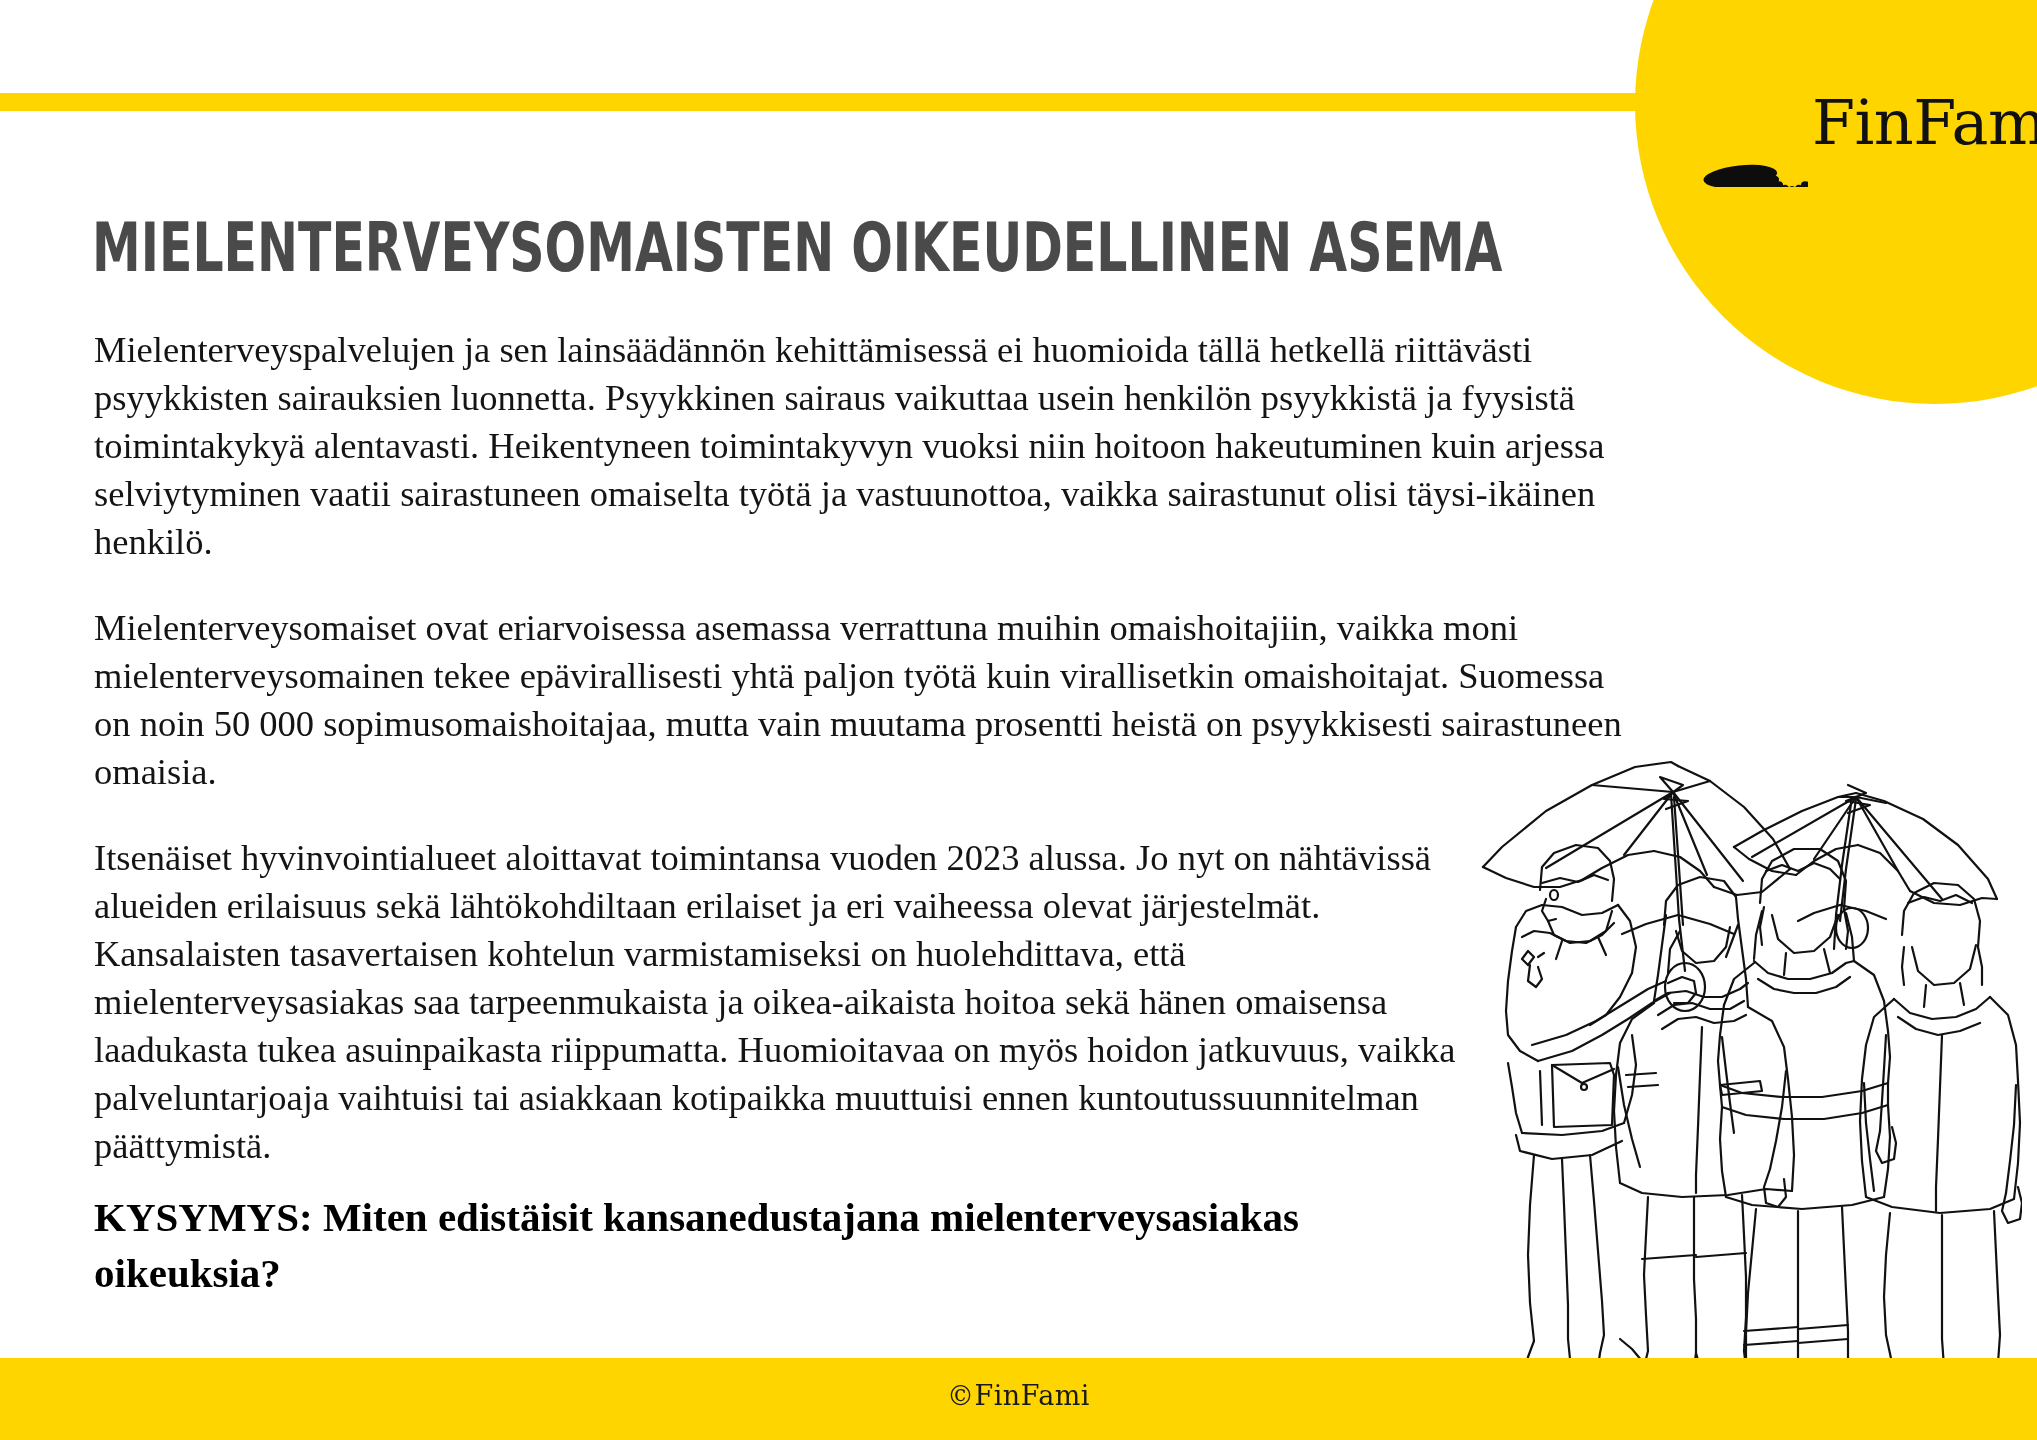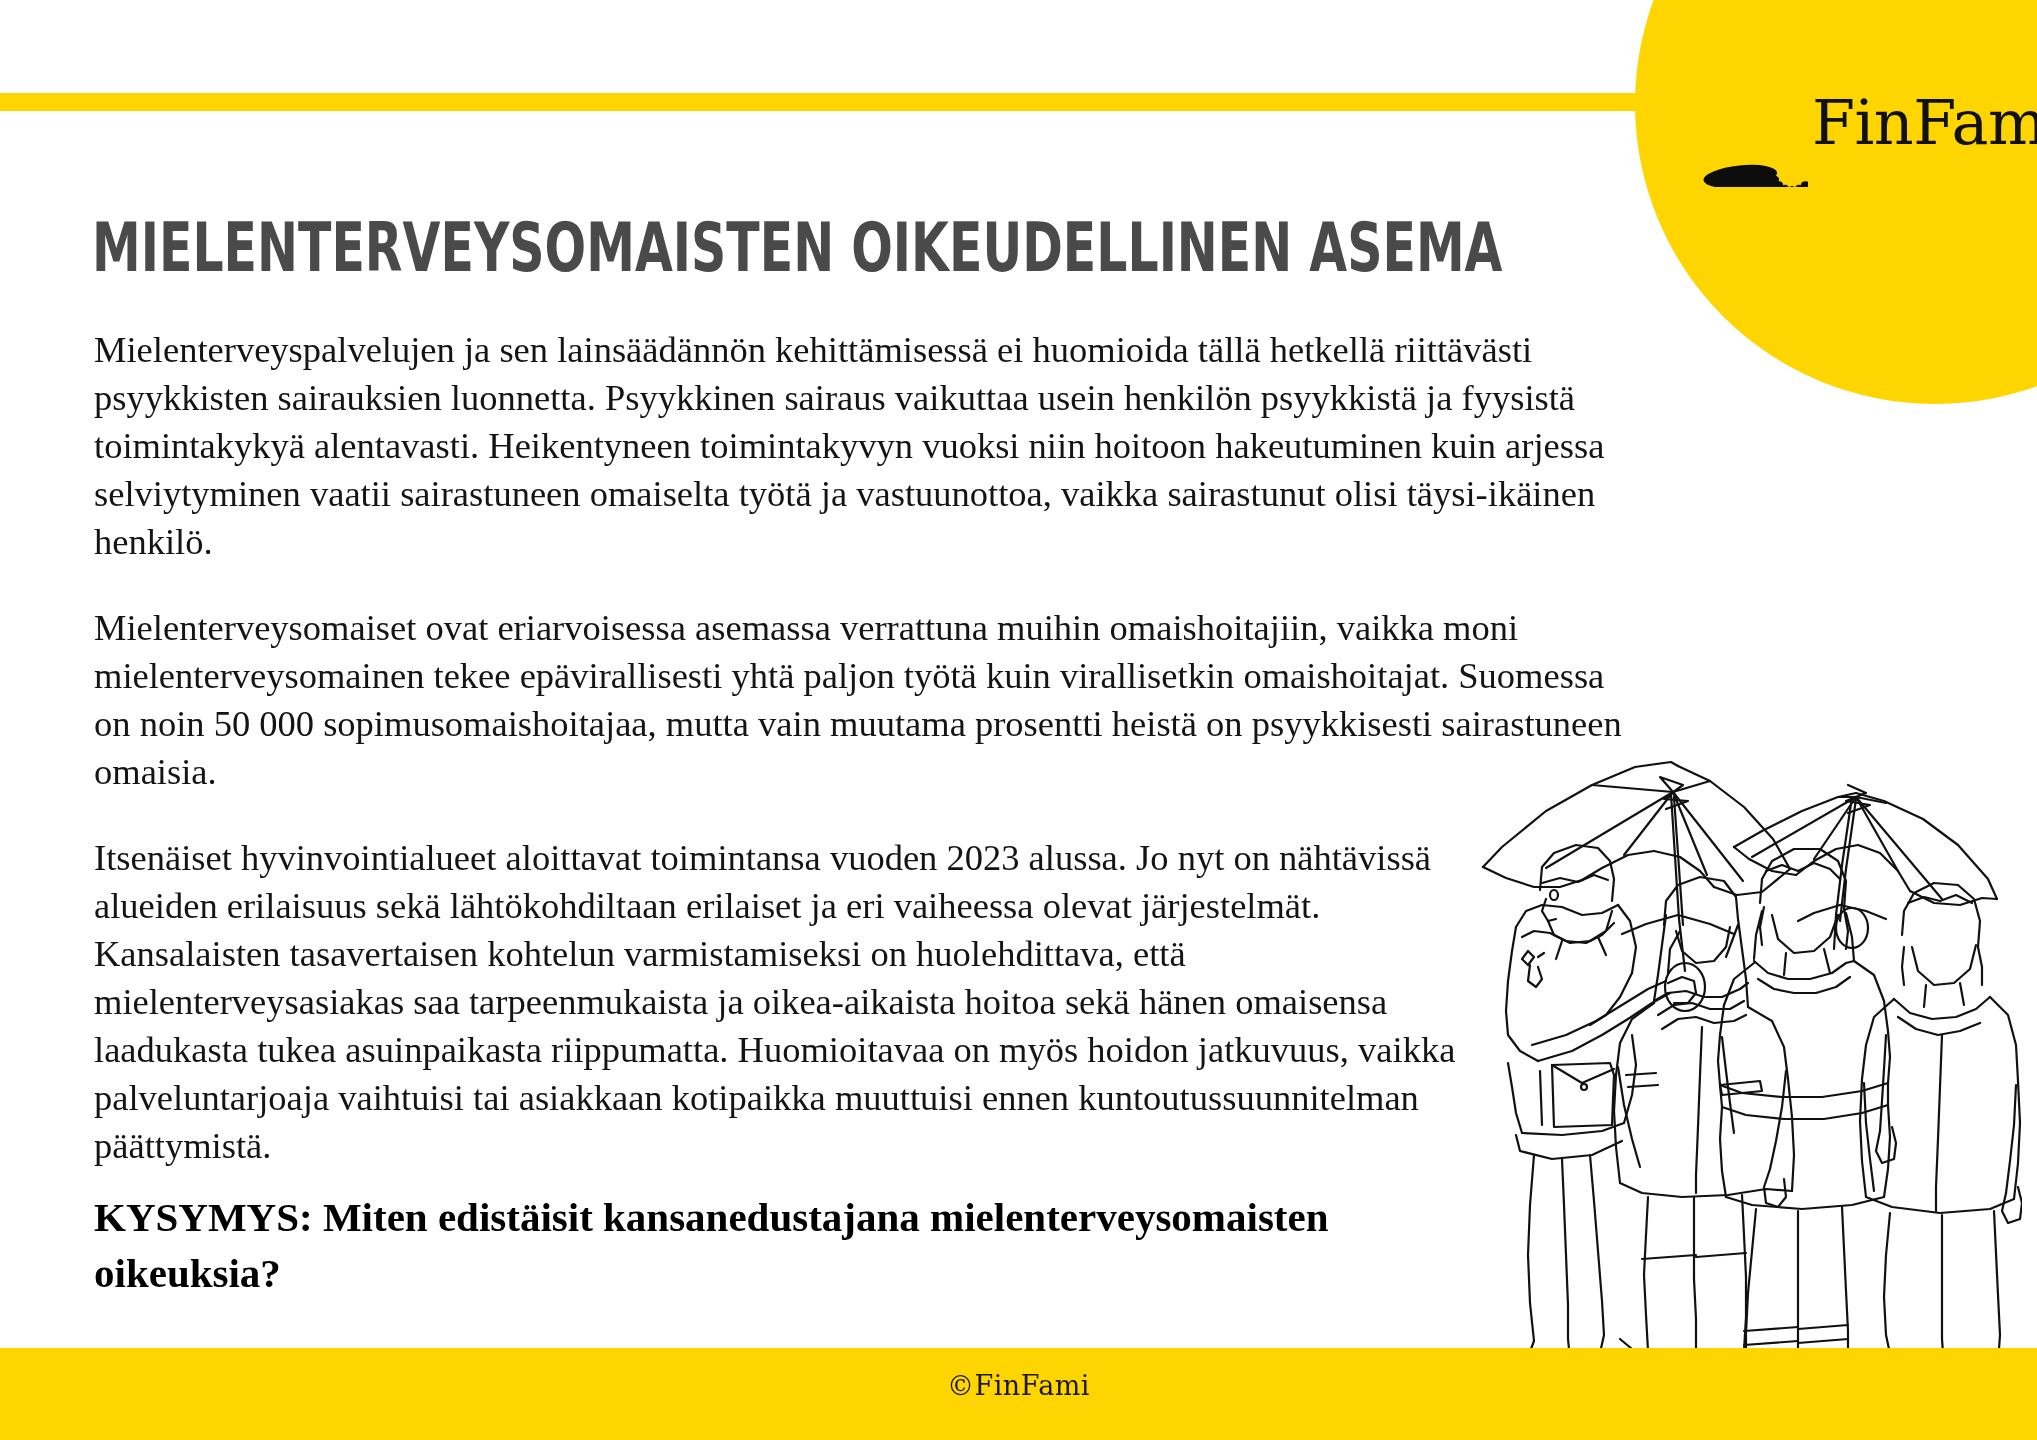--- a/index.html
+++ b/index.html
@@ -114,21 +114,21 @@
     height: 645px;
   }
   .illustration svg { display: block; width: 100%; height: 100%; }
 
   
   .footer-bar {
     position: absolute;
     left: 0;
     bottom: 0;
     width: 2037px;
-    height: 92px;
+    height: 82px;
     background: #ffd500;
   }
   .footer-text {
     position: absolute;
     left: 0;
     top: 22px;
     width: 2037px;
     text-align: center;
     font-family: "DejaVu Serif", serif;
     font-size: 27px;
@@ -163,21 +163,21 @@
 </div>
 
 <h1 class="page-title">MIELENTERVEYSOMAISTEN OIKEUDELLINEN ASEMA</h1>
 
 <div class="body-copy">
   <p class="para">Mielenterveyspalvelujen ja sen lainsäädännön kehittämisessä ei huomioida tällä hetkellä riittävästi psyykkisten sairauksien luonnetta. Psyykkinen sairaus vaikuttaa usein henkilön psyykkistä ja fyysistä toimintakykyä alentavasti. Heikentyneen toimintakyvyn vuoksi niin hoitoon hakeutuminen kuin arjessa selviytyminen vaatii sairastuneen omaiselta työtä ja vastuunottoa, vaikka sairastunut olisi täysi-ikäinen henkilö.</p>
   <p class="para">Mielenterveysomaiset ovat eriarvoisessa asemassa verrattuna muihin omaishoitajiin, vaikka moni mielenterveysomainen tekee epävirallisesti yhtä paljon työtä kuin virallisetkin omaishoitajat. Suomessa on noin 50 000 sopimusomaishoitajaa, mutta vain muutama prosentti heistä on psyykkisesti sairastuneen omaisia.</p>
   <p class="para narrow">Itsenäiset hyvinvointialueet aloittavat toimintansa vuoden 2023 alussa. Jo nyt on nähtävissä alueiden erilaisuus sekä lähtökohdiltaan erilaiset ja eri vaiheessa olevat järjestelmät. Kansalaisten tasavertaisen kohtelun varmistamiseksi on huolehdittava, että mielenterveysasiakas saa tarpeenmukaista ja oikea-aikaista hoitoa sekä hänen omaisensa laadukasta tukea asuinpaikasta riippumatta. Huomioitavaa on myös hoidon jatkuvuus, vaikka palveluntarjoaja vaihtuisi tai asiakkaan kotipaikka muuttuisi ennen kuntoutussuunnitelman päättymistä.</p>
 </div>
 
-<p class="question">KYSYMYS: Miten edistäisit kansanedustajana mielenterveysomaisten oikeuksia?</p>
+<p class="question">KYSYMYS: Miten edistäisit kansanedustajana mielenterveysasiakas oikeuksia?</p>
 
 <div class="illustration">
   <svg viewBox="0 0 580 645" xmlns="http://www.w3.org/2000/svg" aria-hidden="true">
     <g fill="none" stroke="#111111" stroke-width="2.2" stroke-linecap="round" stroke-linejoin="round">
 
       <path d="M41 132 L60 112 L104 76 L150 50 L193 32 L229 27 L236 31"></path>
       <path d="M236 31 L268 46 L302 72 L331 104 L348 134"></path>
       <path d="M41 132 L64 143 L92 152 L118 152 L140 145"></path>
       <path d="M140 145 L160 133 L186 120 L212 116"></path>
       <path d="M212 116 L238 122 L258 136 L272 152"></path>

